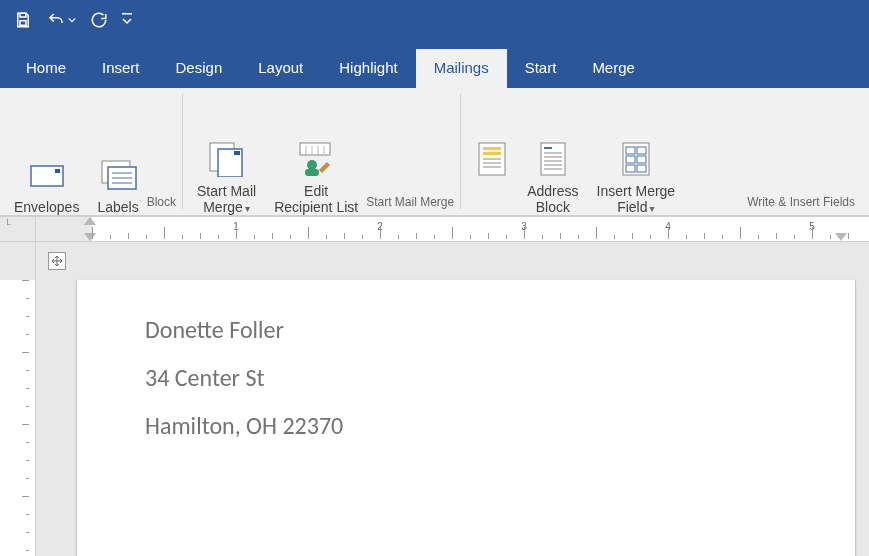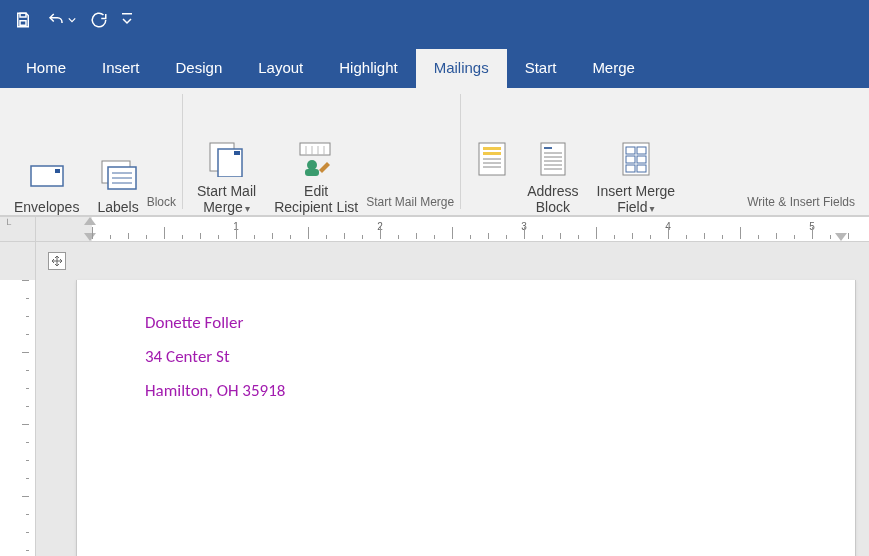--- a/index.html
+++ b/index.html
@@ -188,22 +188,22 @@
     width: 780px;
     height: 800px;
     background:#fff;
     border:1px solid #c8c8c8;
     border-top: none;
     box-shadow: 0 1px 3px rgba(0,0,0,.08);
   }
   .content {
     padding: 26px 12px 0 68px;
     font-family: Calibri, "Segoe UI", sans-serif;
-    font-size: 17px;
-    color: #a21caf;
+    font-size: 24px;
+    color: #737373;
     line-height: 2.0;
   }
 </style>
 </head>
 <body>
 
 <div class="qat">
   <span class="qat-btn" title="Save">
     <span>
       <svg width="18" height="18" viewBox="0 0 24 24" fill="none" stroke="#fff" stroke-width="2">
@@ -455,17 +455,17 @@
   <div class="pagewrap">
     <div class="movehandle">
       <svg width="12" height="12" viewBox="0 0 12 12" stroke="#666" stroke-width="1" fill="none">
         <path d="M6 1v10M1 6h10M6 1l-2 2M6 1l2 2M6 11l-2-2M6 11l2-2M1 6l2-2M1 6l2 2M11 6l-2-2M11 6l-2 2"></path>
       </svg>
     </div>
     <div class="page">
       <div class="content">
         <div>Donette Foller</div>
         <div>34 Center St</div>
-        <div>Hamilton, OH 35918</div>
+        <div>Hamilton, OH 22370</div>
       </div>
     </div>
   </div>
 </div>
 
 </body></html>

